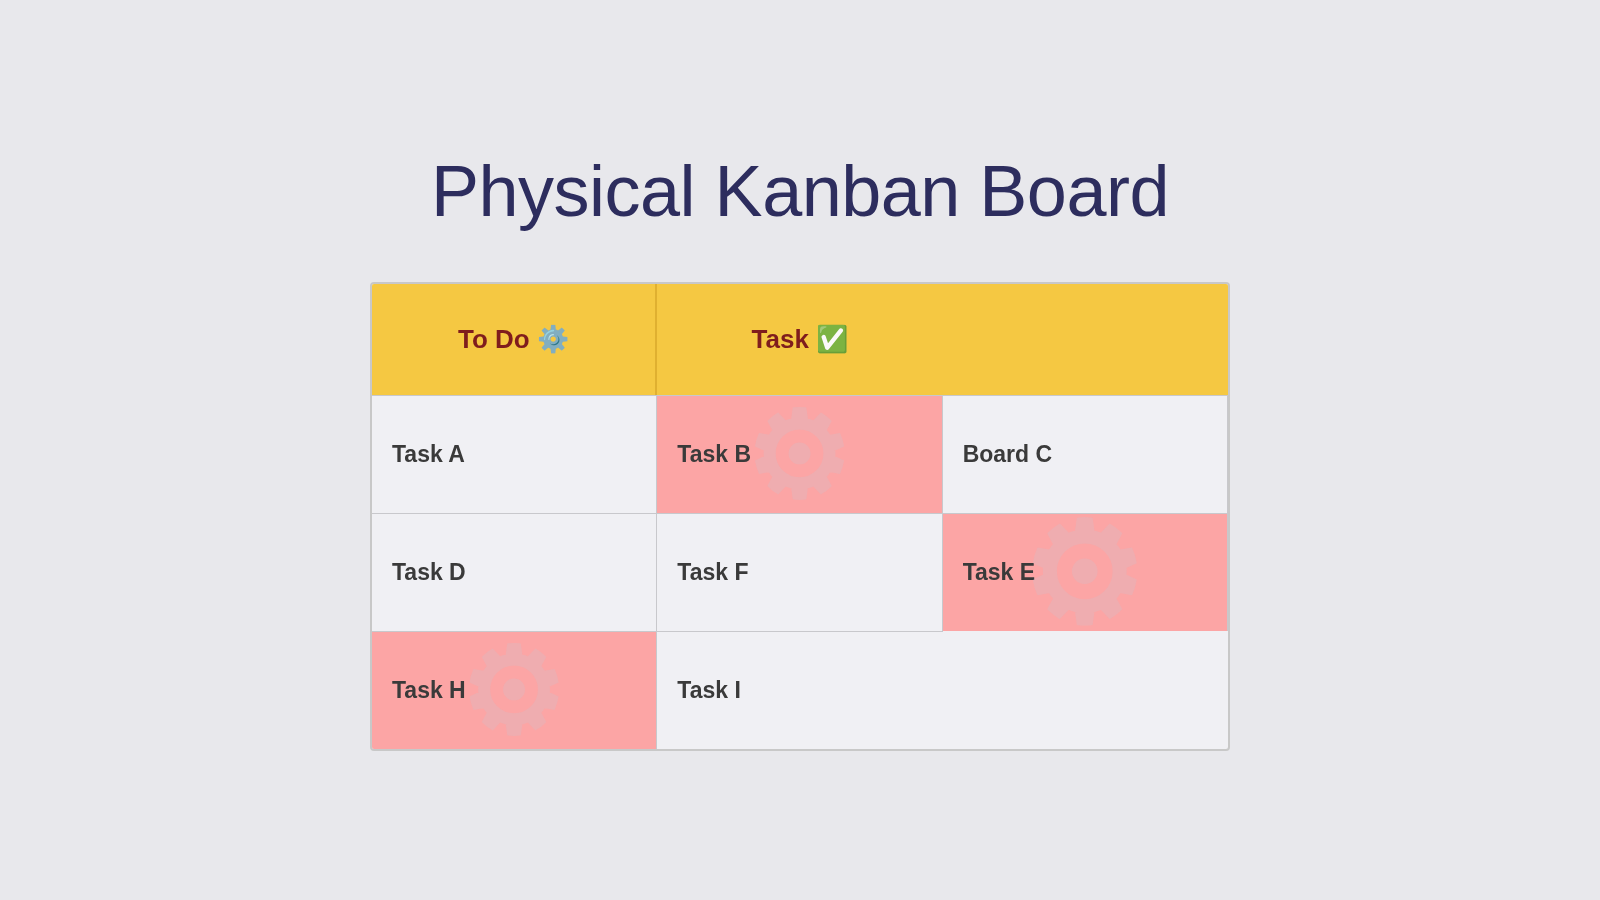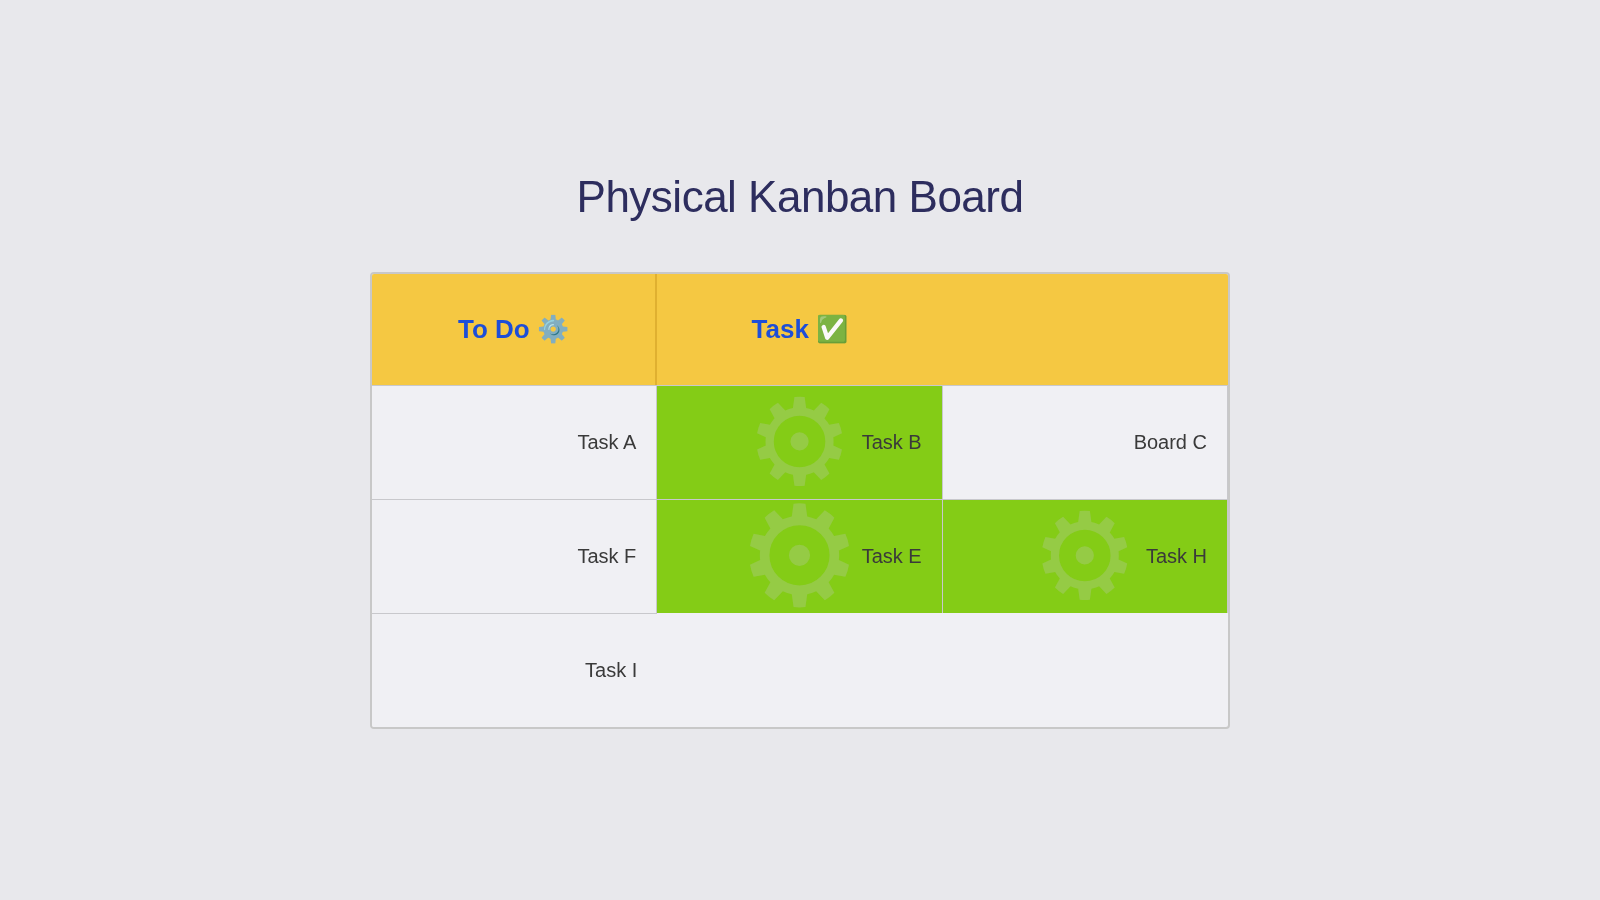--- a/index.html
+++ b/index.html
@@ -14,21 +14,21 @@
       background-color: #e8e8ec;
       display: flex;
       flex-direction: column;
       align-items: center;
       justify-content: center;
       font-family: 'Segoe UI', Arial, sans-serif;
       overflow: hidden;
     }
 
     .page-title {
-      font-size: 44px;
+      font-size: 72px;
       font-weight: 400;
       color: #2d2d5e;
       margin-bottom: 50px;
       letter-spacing: -0.5px;
     }
 
     .kanban-board {
       border: 2px solid #c8c8c8;
       border-radius: 4px;
       overflow: hidden;
@@ -40,50 +40,51 @@
       display: grid;
       grid-template-columns: 1fr 1fr 1fr;
       background-color: #f5c842;
     }
 
     .header-cell {
       padding: 40px 20px;
       text-align: center;
       font-size: 26px;
       font-weight: 700;
-      color: #1d4ed8;
+      color: #7f1d1d;
       border-right: 2px solid #e0b030;
     }
 
     .header-cell:last-child {
       border-right: none;
     }
 
     .board-body {
       display: grid;
       grid-template-columns: 1fr 1fr 1fr;
     }
 
     .body-cell {
       padding: 45px 20px;
-      text-align: right;
-      font-size: 20px;
+      text-align: left;
+      font-size: 23px;
       color: #3a3a3a;
       border-right: 1.5px solid #c8c8cc;
       border-top: 1.5px solid #c8c8cc;
       background-color: #f0f0f4;
       position: relative;
+      font-weight: bold;
     }
 
     .body-cell:last-child {
       border-right: none;
     }
 
     .body-cell.middle-col {
-      background-color: #84cc16;
+      background-color: #fca5a5;
     }
 
     .emoji {
       font-style: normal;
     }
 
     
     .middle-col::before {
       content: '⚙';
       position: absolute;
@@ -123,20 +124,23 @@
       <span>Task A</span>
     </div>
     <div class="body-cell middle-col">
       <span>Task B</span>
     </div>
     <div class="body-cell">
       <span>Board C</span>
     </div>
 
     <div class="body-cell">
+      <span>Task D</span>
+    </div>
+    <div class="body-cell">
       <span>Task F</span>
     </div>
     <div class="body-cell middle-col row2">
       <span>Task E</span>
     </div>
 
     <div class="body-cell middle-col">
       <span>Task H</span>
     </div>
     <div class="body-cell">

